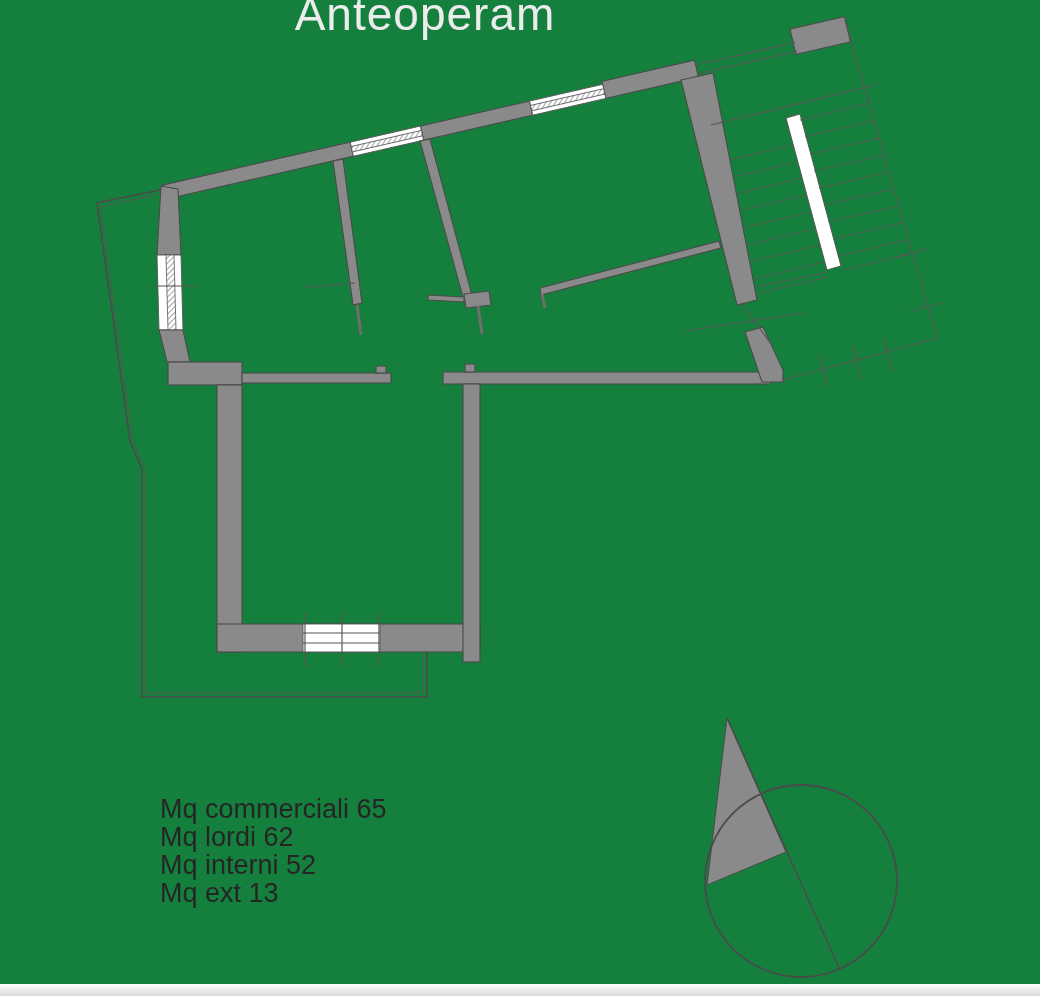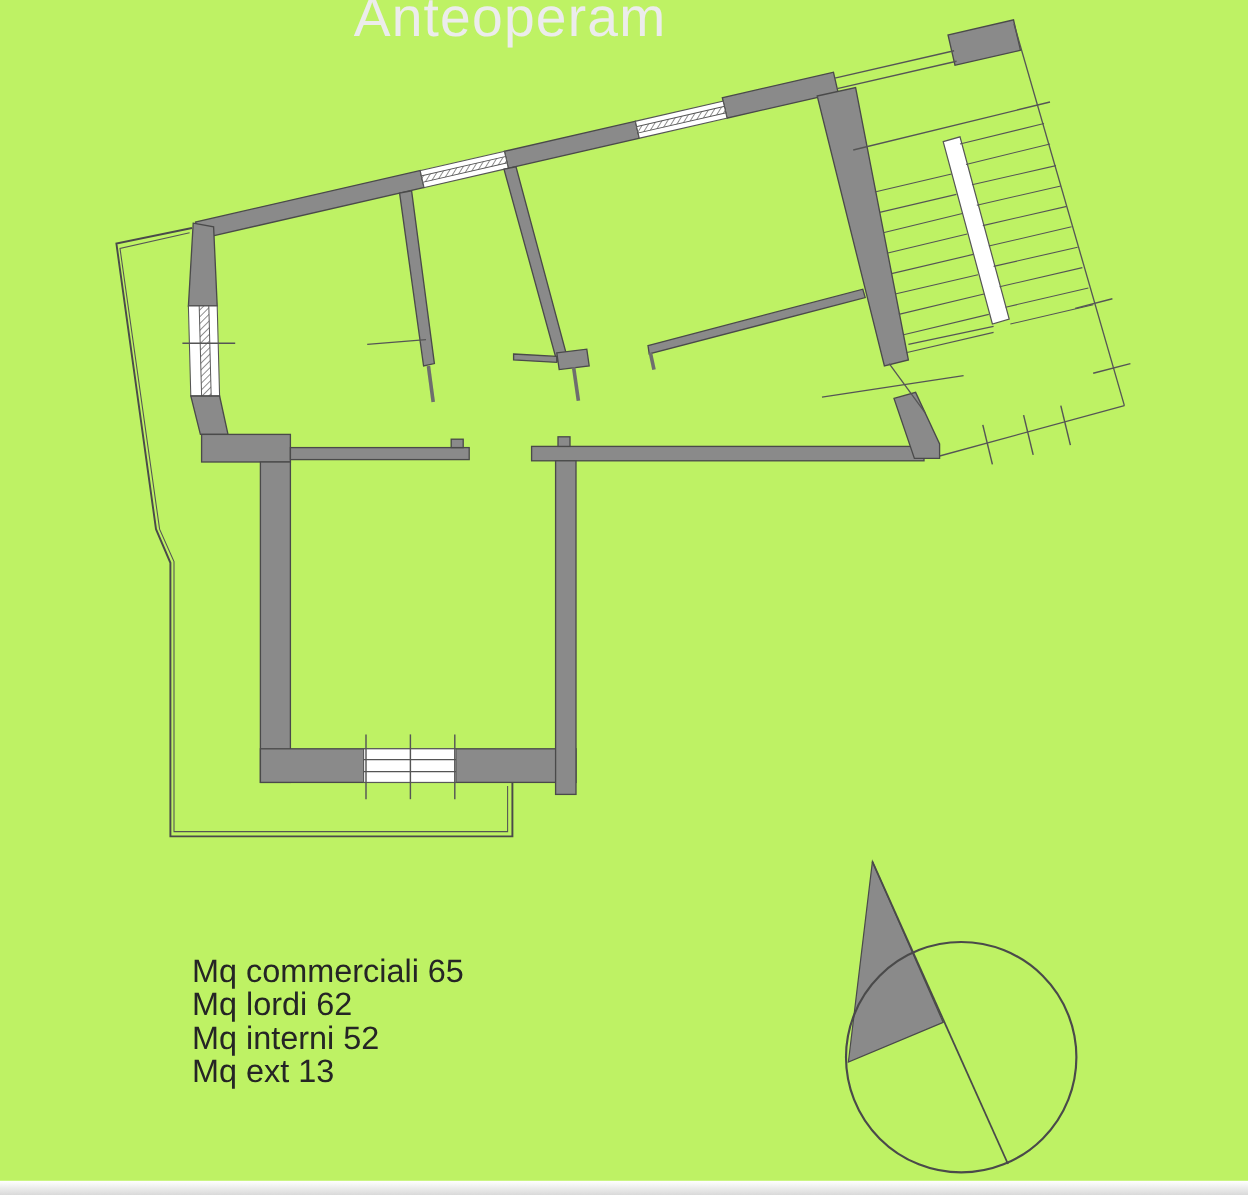--- a/index.html
+++ b/index.html
@@ -1,16 +1,16 @@
 <!DOCTYPE html>
 <html><head>
 <meta charset="utf-8">
 <style>
   html,body{margin:0;padding:0;background:#ffffff;}
-  #stage{position:relative;width:1040px;height:996px;background:#bef264;overflow:hidden;
+  #stage{position:relative;width:1040px;height:996px;background:#15803d;overflow:hidden;
          font-family:"Liberation Sans", sans-serif;}
   svg{position:absolute;left:0;top:0;}
   .watermark{font-size:46px;letter-spacing:1px;fill:#ececec;font-weight:400;}
   .area-line{font-size:27px;fill:#252525;}
   .wall{fill:#8a8a8a;stroke:#4a4a4a;stroke-width:1.1;}
   .thin{stroke:#555;stroke-width:1.1;fill:none;}
   .thin2{stroke:#555;stroke-width:0.9;fill:none;}
   .bold{stroke:#4a4a4a;stroke-width:1.6;fill:none;}
   .winbox{fill:#ffffff;stroke:#555;stroke-width:0.9;}
   .tick{stroke:#555;stroke-width:1.2;}

